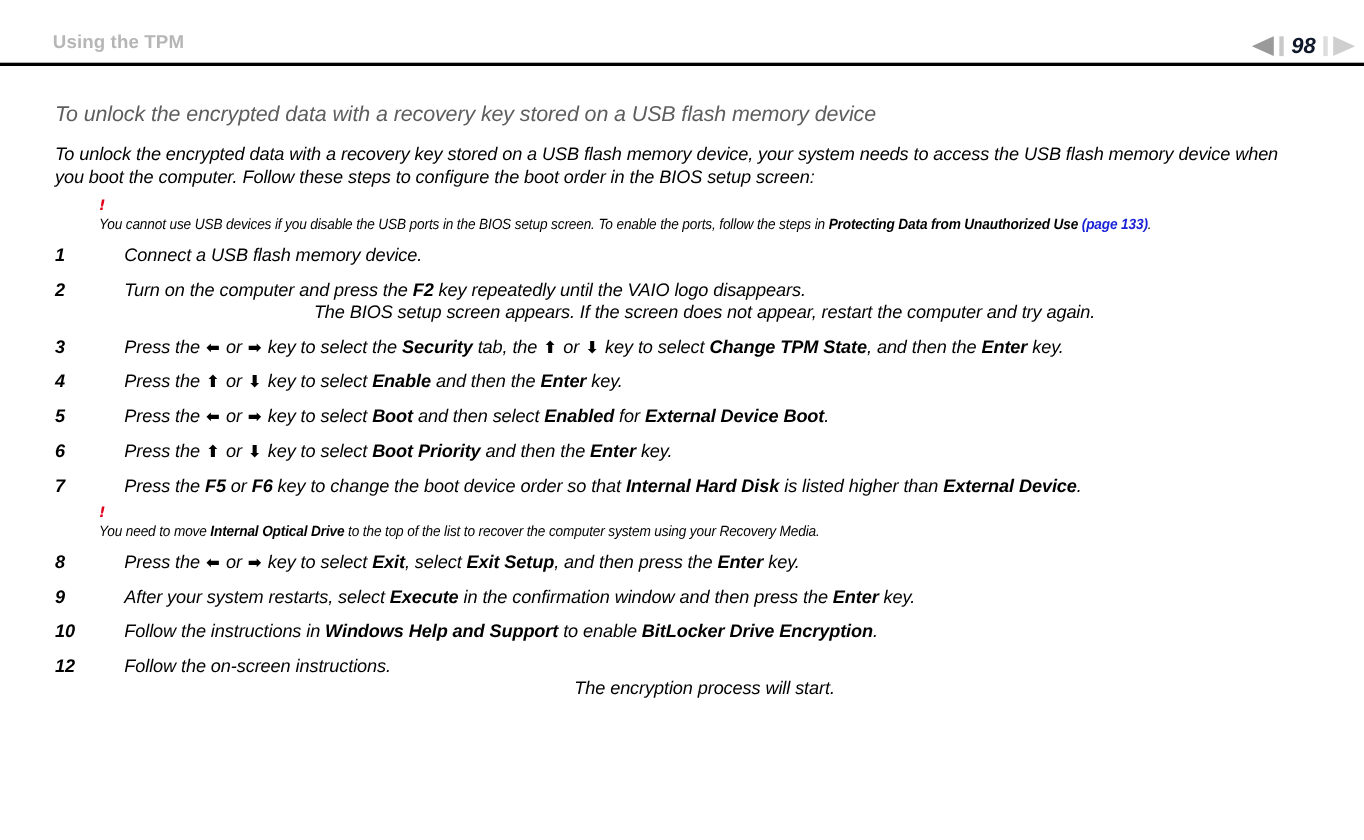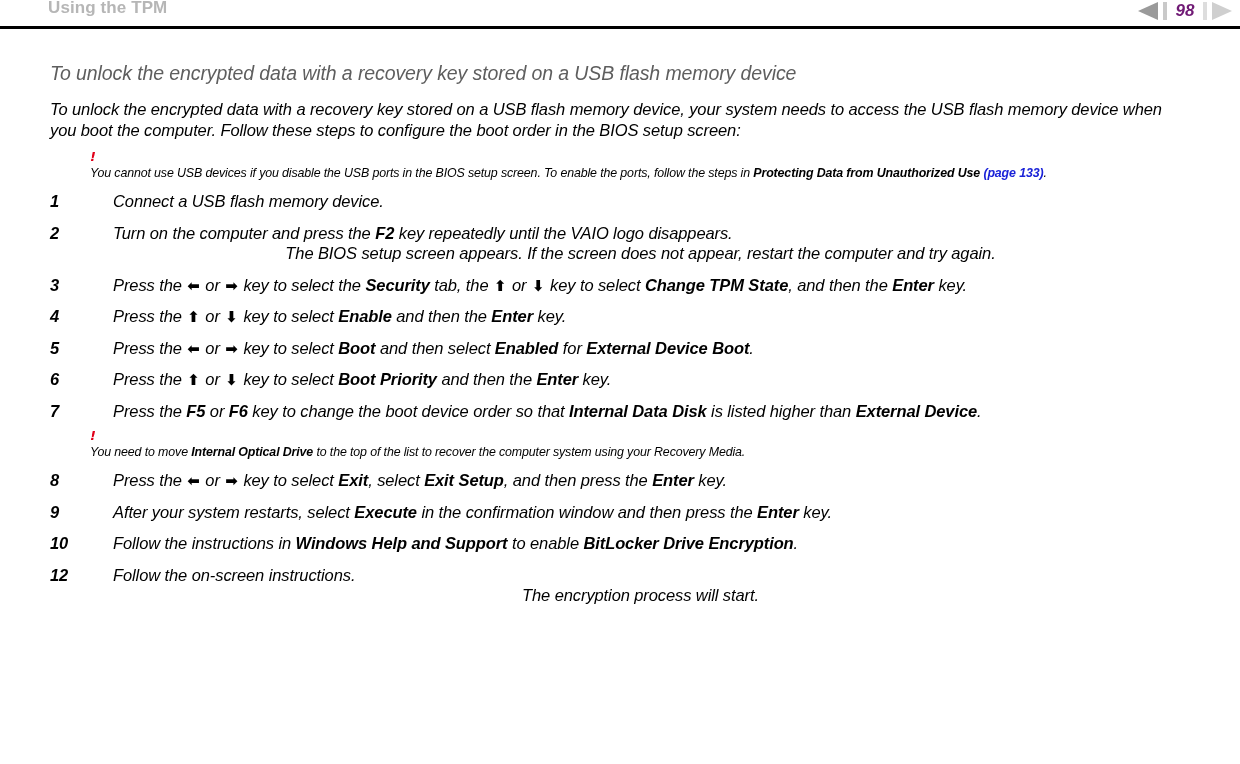--- a/index.html
+++ b/index.html
@@ -13,20 +13,21 @@
     font-family: "Liberation Sans", sans-serif;
     color: #000000;
     overflow: hidden;
     position: relative;
   }
 
   
   .page-header {
     position: relative;
     height: 26px;
+    margin-top: 31px;
   }
   .header-title {
     position: absolute;
     left: 48px;
     top: -2px;
     font-size: 17px;
     font-weight: bold;
     color: #b6b6b6;
     letter-spacing: 0.1px;
     white-space: nowrap;
@@ -59,24 +60,24 @@
     width: 4px;
     height: 18px;
     background: #c9c9c9;
   }
   .nav-bar-right {
     width: 4px;
     height: 18px;
     background: #dddddd;
   }
   .page-number {
-    font-size: 17px;
+    font-size: 20px;
     font-weight: bold;
     font-style: italic;
-    color: #701a75;
+    color: #0f172a;
     min-width: 26px;
     text-align: center;
     line-height: 18px;
   }
   .header-rule {
     width: 1240px;
     height: 3px;
     background: #000000;
     margin-top: 0px;
   }
@@ -226,21 +227,21 @@
       <li class="step">
         <span class="step-num">5</span>
         <span class="step-body"><span>Press the </span><span class="arrow-glyph">⬅</span><span> or </span><span class="arrow-glyph">➡</span><span> key to select </span><b>Boot</b><span> and then select </span><b>Enabled</b><span> for </span><b>External Device Boot</b><span>.</span></span>
       </li>
       <li class="step">
         <span class="step-num">6</span>
         <span class="step-body"><span>Press the </span><span class="arrow-glyph">⬆</span><span> or </span><span class="arrow-glyph">⬇</span><span> key to select </span><b>Boot Priority</b><span> and then the </span><b>Enter</b><span> key.</span></span>
       </li>
       <li class="step">
         <span class="step-num">7</span>
-        <span class="step-body"><span>Press the </span><b>F5</b><span> or </span><b>F6</b><span> key to change the boot device order so that </span><b>Internal Data Disk</b><span> is listed higher than </span><b>External Device</b><span>.</span></span>
+        <span class="step-body"><span>Press the </span><b>F5</b><span> or </span><b>F6</b><span> key to change the boot device order so that </span><b>Internal Hard Disk</b><span> is listed higher than </span><b>External Device</b><span>.</span></span>
       </li>
     </ol>
 
   <div class="note-block">
     <span class="note-bang">!</span>
     <div class="note-text">
       <span>You need to move </span><b>Internal Optical Drive</b><span> to the top of the list to recover the computer system using your Recovery Media.</span>
     </div>
   </div>
 

